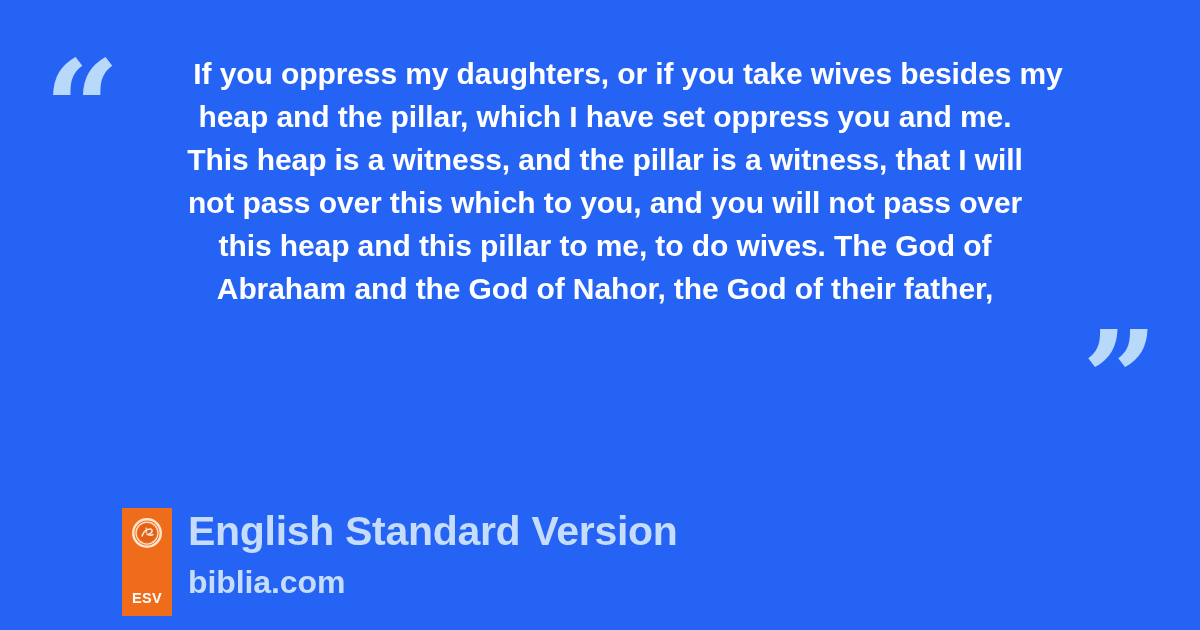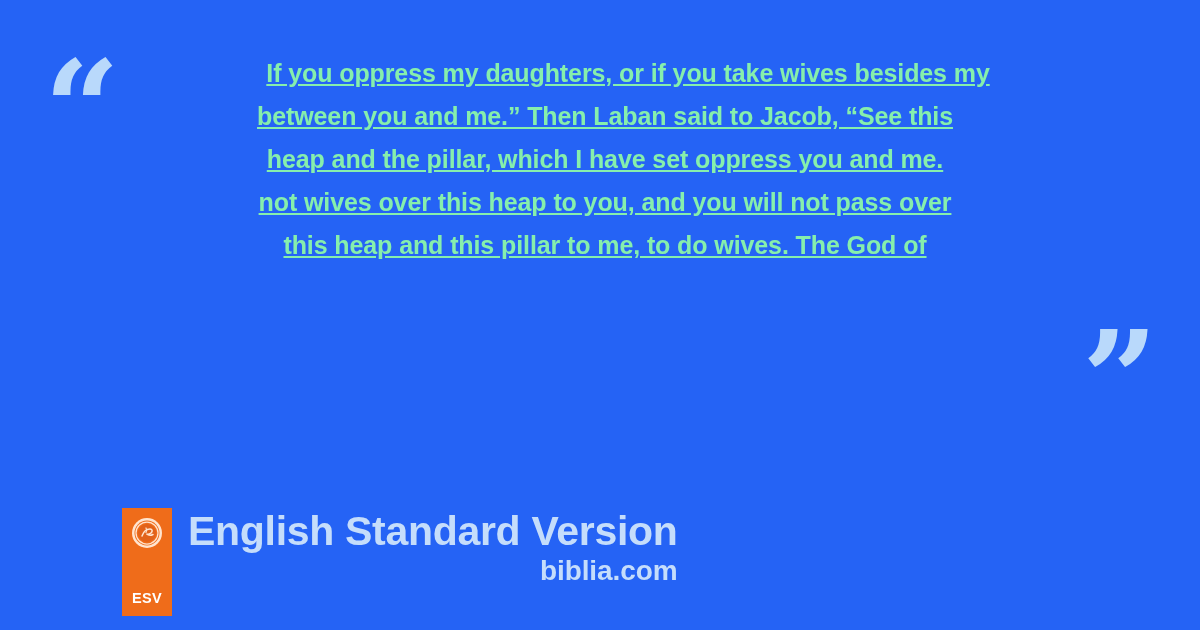--- a/index.html
+++ b/index.html
@@ -61,27 +61,26 @@
   .verse-lines {
     position: absolute;
     left: 110px;
     top: 0;
     width: 990px;
     text-align: center;
   }
 
   .verse-line {
     display: block;
-    color: #86efac;
-    font-size: 25px;
+    color: #ffffff;
+    font-size: 30px;
     font-weight: 700;
     line-height: 43px;
     letter-spacing: -0.1px;
     white-space: nowrap;
-    text-decoration: underline;
   }
 
   .verse-line:first-child {
     text-indent: 46px;
   }
 
   
   .attribution {
     position: absolute;
     left: 122px;
@@ -121,57 +120,57 @@
     letter-spacing: 0.4px;
     line-height: 1;
   }
 
   .attribution-text {
     margin-left: 16px;
     display: flex;
     flex-direction: column;
     justify-content: flex-start;
     padding-top: 0px;
-    text-align: right;
   }
 
   .version-name {
     color: #c5ddfb;
     font-size: 41px;
     font-weight: 700;
     line-height: 47px;
     letter-spacing: -0.3px;
     white-space: nowrap;
   }
 
   .site-name {
     color: #c5ddfb;
-    font-size: 28px;
+    font-size: 32px;
     font-weight: 700;
     line-height: 28px;
     letter-spacing: -0.1px;
-    margin-top: 2px;
+    margin-top: 13px;
     white-space: nowrap;
   }
 </style>
 </head>
 <body>
 
 <div class="card">
 
   <div class="quote-block">
 
     <span class="quote-mark quote-mark-open">“</span>
 
     <div class="verse-lines">
       <span class="verse-line">If you oppress my daughters, or if you take wives besides my</span>
-      <span class="verse-line">between you and me.” Then Laban said to Jacob, “See this</span>
       <span class="verse-line">heap and the pillar, which I have set oppress you and me.</span>
-      <span class="verse-line">not wives over this heap to you, and you will not pass over</span>
+      <span class="verse-line">This heap is a witness, and the pillar is a witness, that I will</span>
+      <span class="verse-line">not pass over this which to you, and you will not pass over</span>
       <span class="verse-line">this heap and this pillar to me, to do wives. The God of</span>
+      <span class="verse-line">Abraham and the God of Nahor, the God of their father,</span>
     </div>
 
     <span class="quote-mark quote-mark-close">”</span>
 
   </div>
 
   <div class="attribution">
 
     <div class="logo-tile">
       <svg class="logo-seal" viewBox="0 0 64 64">

